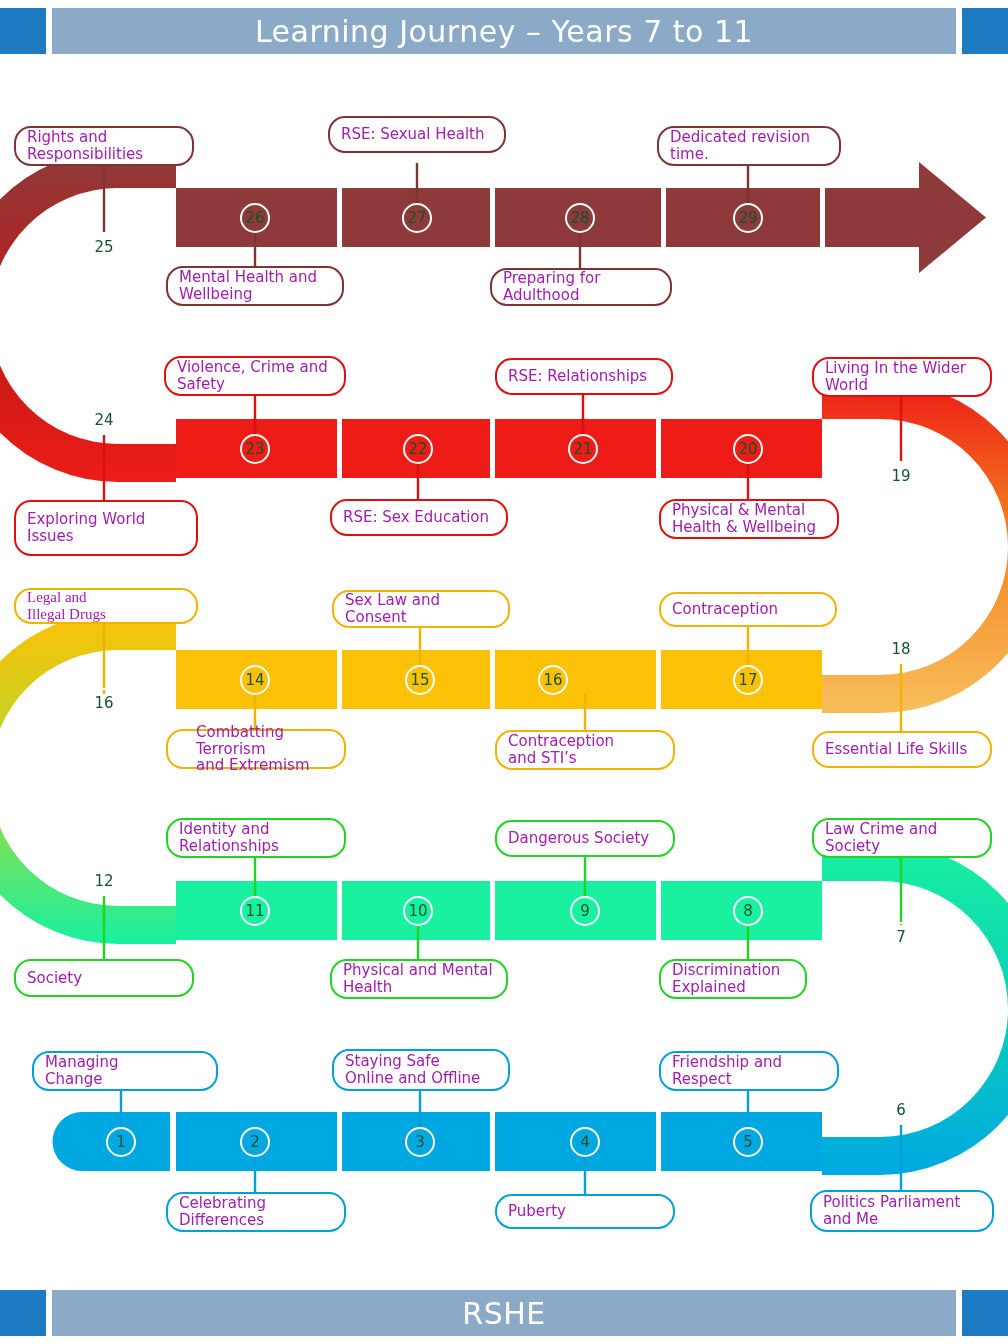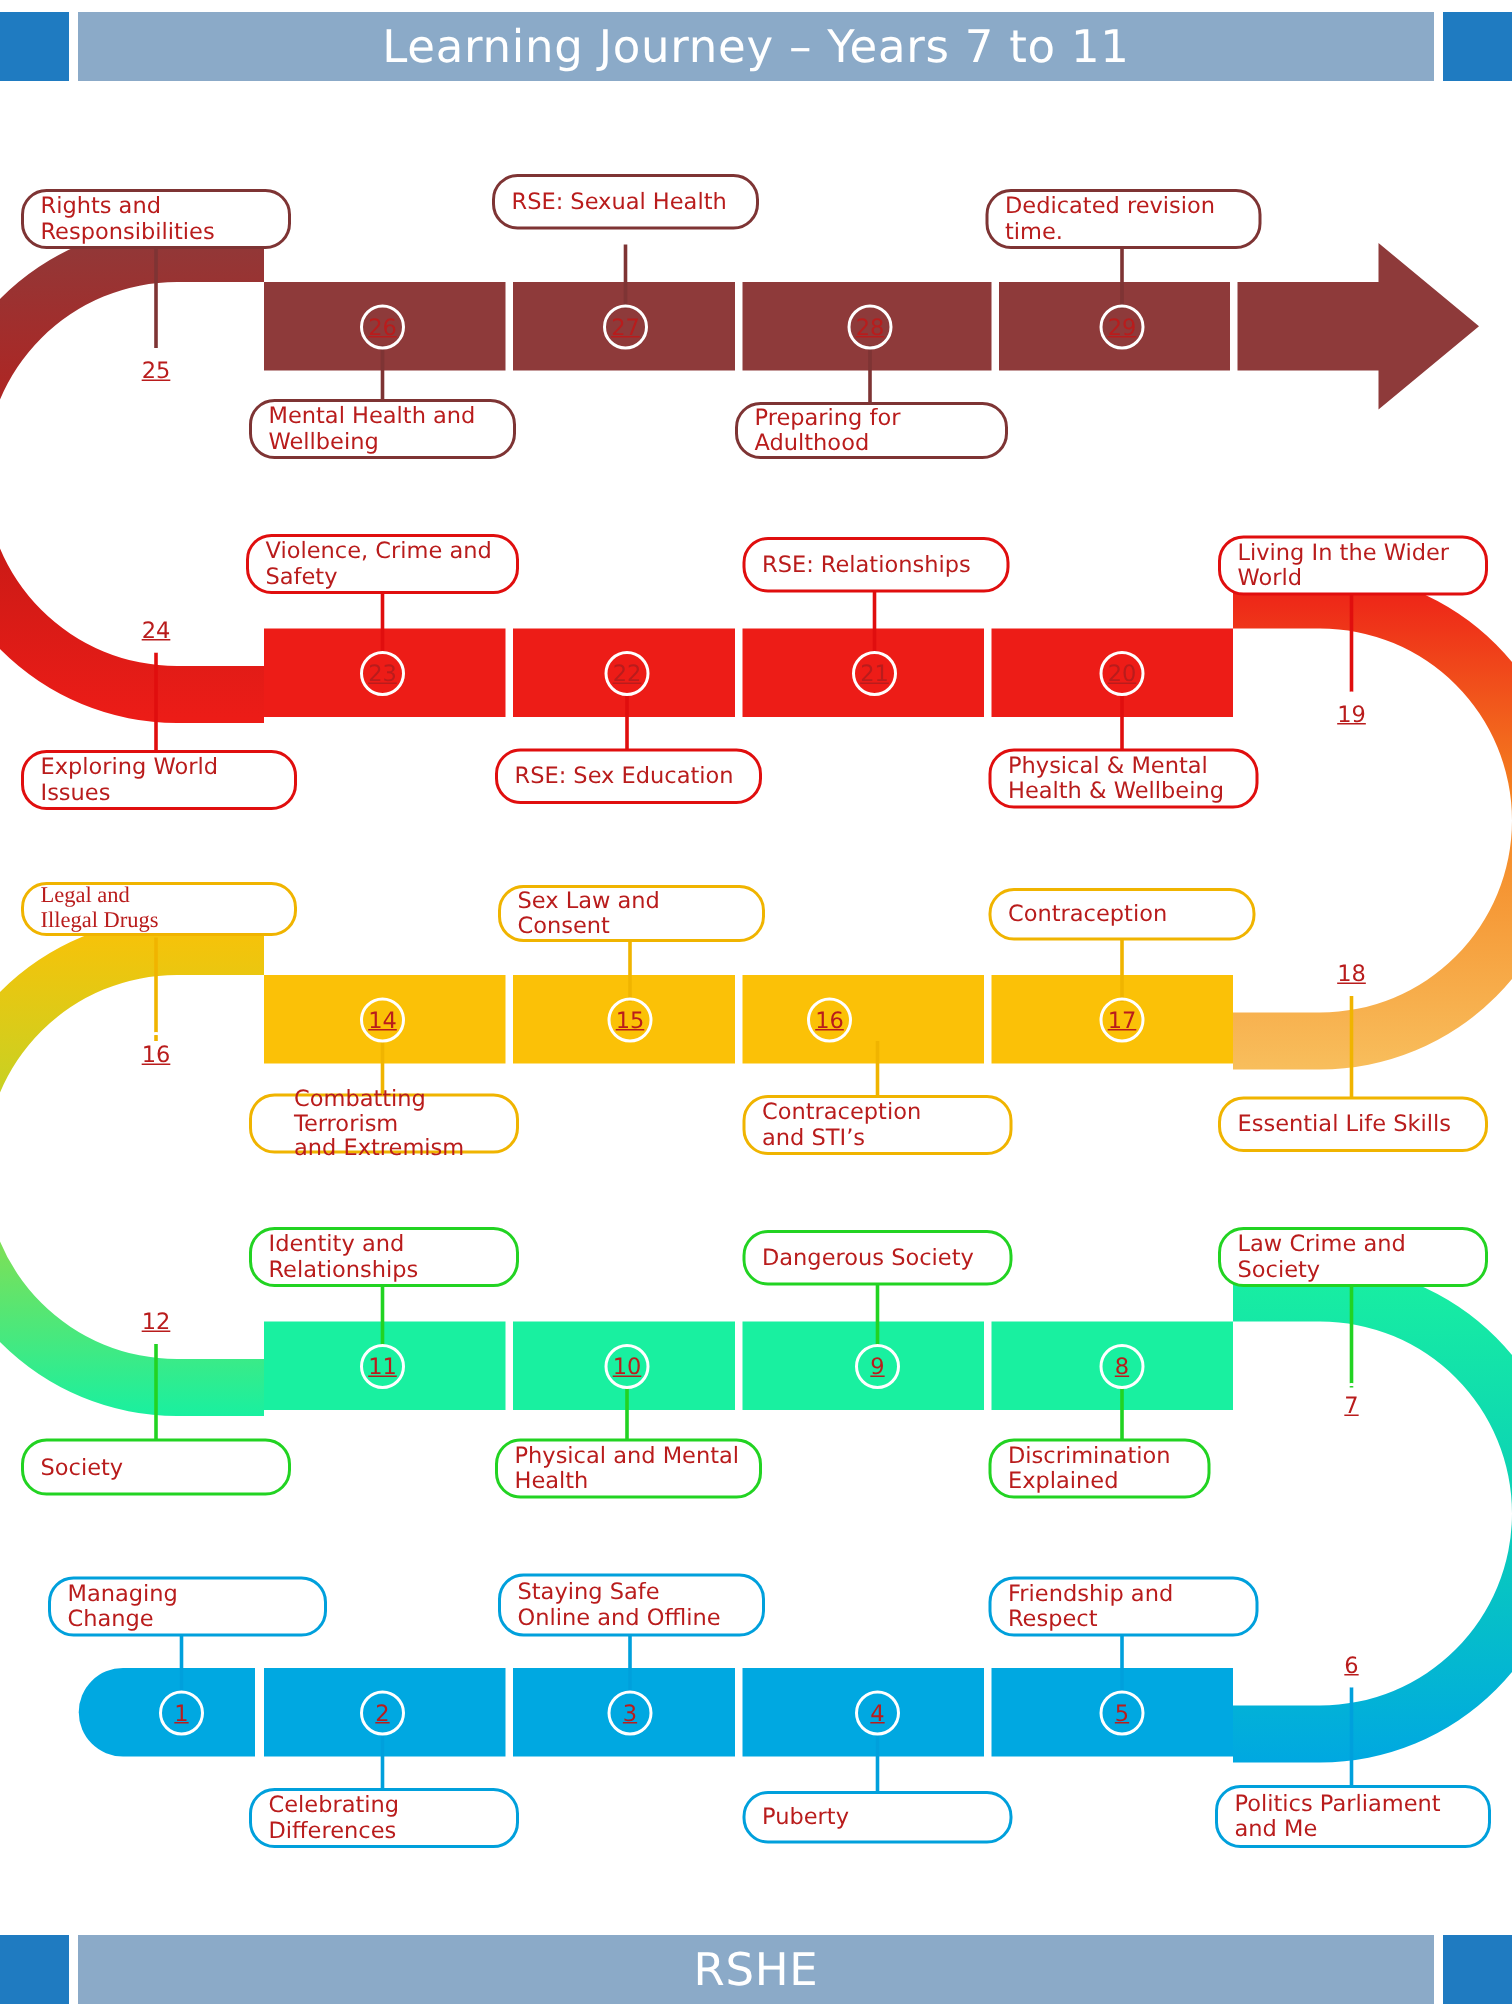--- a/index.html
+++ b/index.html
@@ -24,33 +24,32 @@
 
   .canvas{position:absolute;left:0;top:0;width:1008px;height:1344px;}
   .canvas svg{position:absolute;left:0;top:0;}
 
   
   .pill{
     position:absolute;box-sizing:border-box;
     background:#ffffff;border:2.4px solid #000;border-radius:17px;
     display:flex;align-items:center;
     padding:5px 11px;
-    font-size:15px;line-height:1.12;color:#b91c1c;
+    font-size:15px;line-height:1.12;color:#a21caf;
     white-space:pre-line;
   }
 
   
   .num{
     position:absolute;box-sizing:border-box;
     width:30px;height:30px;border-radius:50%;
     border:2.6px solid #ffffff;background:transparent;
     display:flex;align-items:center;justify-content:center;
-    color:#b91c1c;font-size:15px;line-height:1;
+    color:#14532d;font-size:15px;line-height:1;
     z-index:6;
-    text-decoration:underline;
   }
 </style>
 </head>
 <body>
 
 <div class="banner" id="header-banner">
   <div class="side left"></div>
   <div class="side right"></div>
   <div class="mid"></div>
   <div class="txt">Learning Journey –  Years 7 to 11</div>
@@ -214,21 +213,21 @@
 <div class="pill" style="left:14px;top:126px;width:180px;height:40px;border-color:#7E3434;">Rights and
 Responsibilities</div>
 <div class="pill" style="left:166px;top:266px;width:178px;height:40px;border-color:#7E3434;">Mental Health and
 Wellbeing</div>
 <div class="pill" style="left:328px;top:116px;width:178px;height:37px;border-color:#7E3434;">RSE: Sexual Health</div>
 <div class="pill" style="left:490px;top:268px;width:182px;height:38px;border-color:#7E3434;">Preparing for
 Adulthood</div>
 <div class="pill" style="left:657px;top:126px;width:184px;height:40px;border-color:#7E3434;">Dedicated revision
 time.</div>
 
-<div class="pill" style="left:14px;top:500px;width:184px;height:40px;border-color:#E00E0E;">Exploring World
+<div class="pill" style="left:14px;top:500px;width:184px;height:56px;border-color:#E00E0E;">Exploring World
 Issues</div>
 <div class="pill" style="left:164px;top:356px;width:182px;height:40px;border-color:#E00E0E;">Violence, Crime and
 Safety</div>
 <div class="pill" style="left:330px;top:499px;width:178px;height:37px;border-color:#E00E0E;">RSE: Sex Education</div>
 <div class="pill" style="left:495px;top:358px;width:178px;height:37px;border-color:#E00E0E;">RSE: Relationships</div>
 <div class="pill" style="left:659px;top:499px;width:180px;height:40px;border-color:#E00E0E;">Physical &amp; Mental
 Health &amp; Wellbeing</div>
 <div class="pill" style="left:812px;top:357px;width:180px;height:40px;border-color:#E00E0E;">Living In the Wider
 World</div>
 

